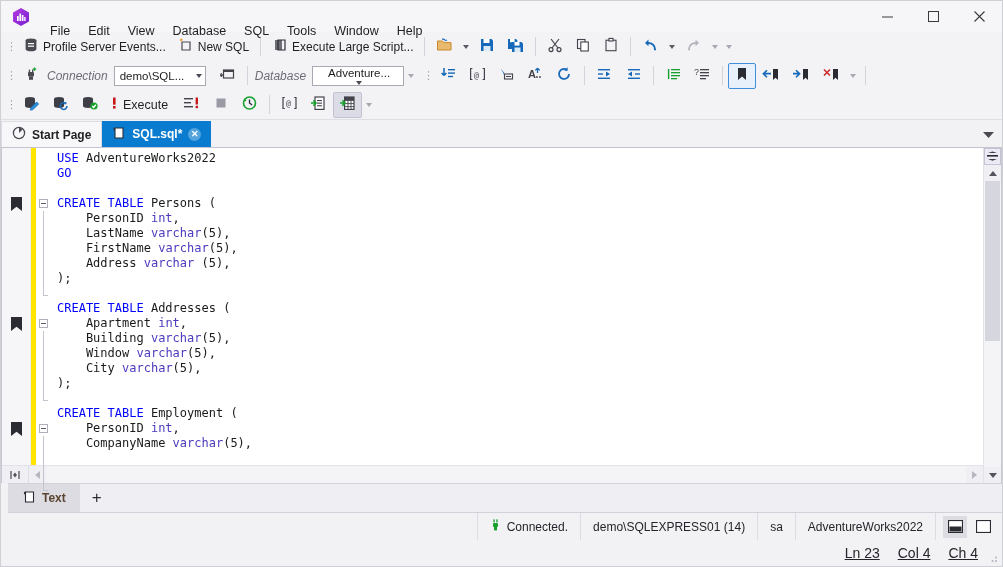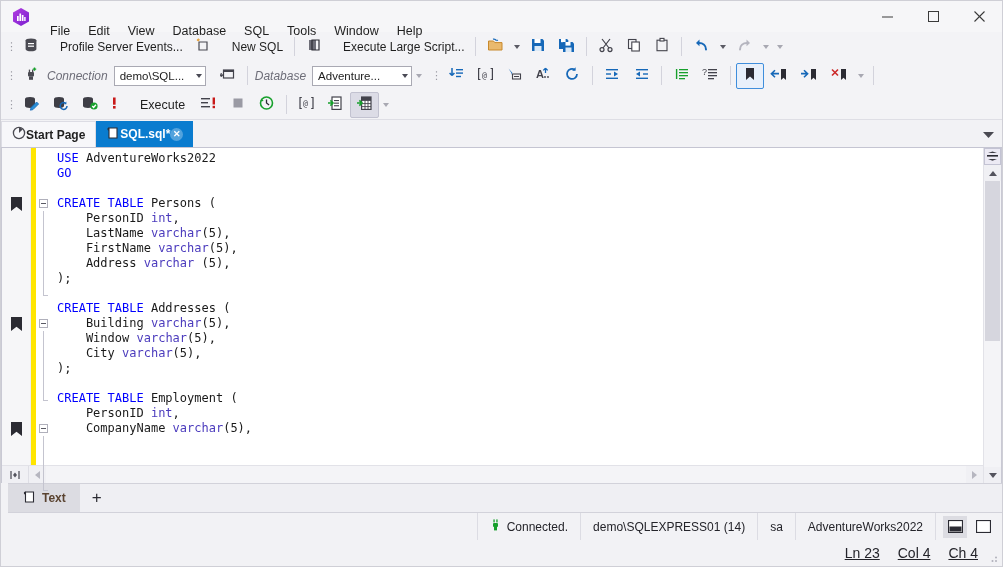--- a/index.html
+++ b/index.html
@@ -25,41 +25,41 @@
           color:#3a3a3a;}
 
   
   .toolbar{display:flex;align-items:center;background:#f3f3f6;
            height:28px;flex:0 0 auto;padding:0;}
   .toolbar.r1{height:29px;}
   .toolbar.r2{height:29px;}
   .toolbar.r3{height:29px;border-bottom:1px solid #dedee5;}
   .grip{width:10px;height:18px;display:flex;align-items:center;justify-content:center;
         color:#9a9aa4;font-size:11px;letter-spacing:-1px;margin:0 1px 0 5px;}
-  .tb-btn{height:24px;display:flex;align-items:center;gap:21px;padding:0 5px;
+  .tb-btn{height:24px;display:flex;align-items:center;gap:4px;padding:0 5px;
           border:1px solid transparent;border-radius:2px;cursor:default;white-space:nowrap;}
   .tb-btn.active{background:#dcdce6;border-color:#c2c2d0;}
   .tb-btn.checked{background:#e8f0fb;border:1px solid #3f8edc;border-radius:2px;}
   .tb-label{font-size:12px;color:#1f1f1f;}
   .tb-sep{width:1px;height:19px;background:#d3d3dc;margin:0 5px;}
   .tb-caret{width:14px;height:22px;display:flex;align-items:center;justify-content:center;}
   .caret{width:0;height:0;border-left:3.5px solid transparent;border-right:3.5px solid transparent;
          border-top:4px solid #5a5a64;}
   .caret.dim{border-top-color:#a8a8b2;}
   .tb-text{font-size:12px;color:#6d6d78;padding:0 6px 0 2px;font-style:italic;}
   .combo{height:20px;border:1px solid #a9a9b3;background:#fff;display:flex;align-items:center;
          justify-content:space-between;padding:0 3px 0 5px;font-size:11.5px;color:#1c1c1c;
          box-sizing:border-box;}
   .combo .caret{border-top-color:#4a4a55;}
   .exec-label{font-size:12.5px;color:#1f1f1f;padding-right:3px;}
 
   
   .tabstrip{height:27px;background:#f2f2f5;display:flex;align-items:flex-end;
             flex:0 0 auto;position:relative;border-bottom:1px solid #c5c5d2;}
-  .tab{height:26px;display:flex;align-items:center;padding:0 10px;
+  .tab{height:26px;display:flex;align-items:center;gap:6px;padding:0 10px;
        font-size:12px;cursor:default;box-sizing:border-box;}
   .tab.inactive{background:#f7f7fa;color:#1f1f1f;border:1px solid #dcdce4;border-bottom:none;
                 font-weight:bold;}
   .tab.active{background:#0a7ccf;color:#fff;font-weight:bold;}
   .tab-close{width:13px;height:13px;border-radius:50%;background:rgba(255,255,255,.30);
              display:flex;align-items:center;justify-content:center;font-size:9px;color:#fff;}
   .tabstrip-caret{position:absolute;right:8px;bottom:5px;}
 
   
   .editor-wrap{flex:1 1 auto;display:flex;min-height:0;background:#fff;
@@ -346,21 +346,21 @@
           <rect x="3.5" y="4" width="10" height="8" fill="none" stroke="#43434c" stroke-width="1.2"></rect>
           <rect x="3.5" y="4" width="10" height="2" fill="#43434c"></rect>
           <path d="M1.2 7v3.2M1.2 10.6l2-2.2M1.2 10.6l-1.1-2.2" stroke="#43434c" stroke-width="1.1" fill="none"></path>
         </svg>
       </span>
     </div>
 
     <div class="tb-sep"></div>
 
     <span class="tb-text">Database</span>
-    <div class="combo" style="width:100px;">
+    <div class="combo" style="width:92px;flex-direction:column;">
       <span>Adventure...</span>
       <i class="caret"></i>
     </div>
     <div class="tb-caret">
         <i class="caret dim"></i>
       </div>
 
     <div class="grip">⋮</div>
 
     <div class="tb-btn">
@@ -688,20 +688,21 @@
             <div class="line"><span class="kw">GO</span></div>
             <div class="line">&nbsp;</div>
             <div class="line"><span class="kw">CREATE TABLE </span><span class="pn">Persons (</span></div>
             <div class="line"><span class="pn">    PersonID </span><span class="ty">int</span><span class="pn">,</span></div>
             <div class="line"><span class="pn">    LastName </span><span class="ty">varchar</span><span class="pn">(5),</span></div>
             <div class="line"><span class="pn">    FirstName </span><span class="ty">varchar</span><span class="pn">(5),</span></div>
             <div class="line"><span class="pn">    Address </span><span class="ty">varchar</span><span class="pn"> (5),</span></div>
             <div class="line"><span class="pn">);</span></div>
             <div class="line">&nbsp;</div>
             <div class="line"><span class="kw">CREATE TABLE </span><span class="pn">Addresses (</span></div>
+            <div class="line"><span class="pn">    Apartment </span><span class="ty">int</span><span class="pn">,</span></div>
             <div class="line"><span class="pn">    Building </span><span class="ty">varchar</span><span class="pn">(5),</span></div>
             <div class="line"><span class="pn">    Window </span><span class="ty">varchar</span><span class="pn">(5),</span></div>
             <div class="line"><span class="pn">    City </span><span class="ty">varchar</span><span class="pn">(5),</span></div>
             <div class="line"><span class="pn">);</span></div>
             <div class="line">&nbsp;</div>
             <div class="line"><span class="kw">CREATE TABLE </span><span class="pn">Employment (</span></div>
             <div class="line"><span class="pn">    PersonID </span><span class="ty">int</span><span class="pn">,</span></div>
             <div class="line"><span class="pn">    CompanyName </span><span class="ty">varchar</span><span class="pn">(5),</span></div>
           </div>
       </div>

